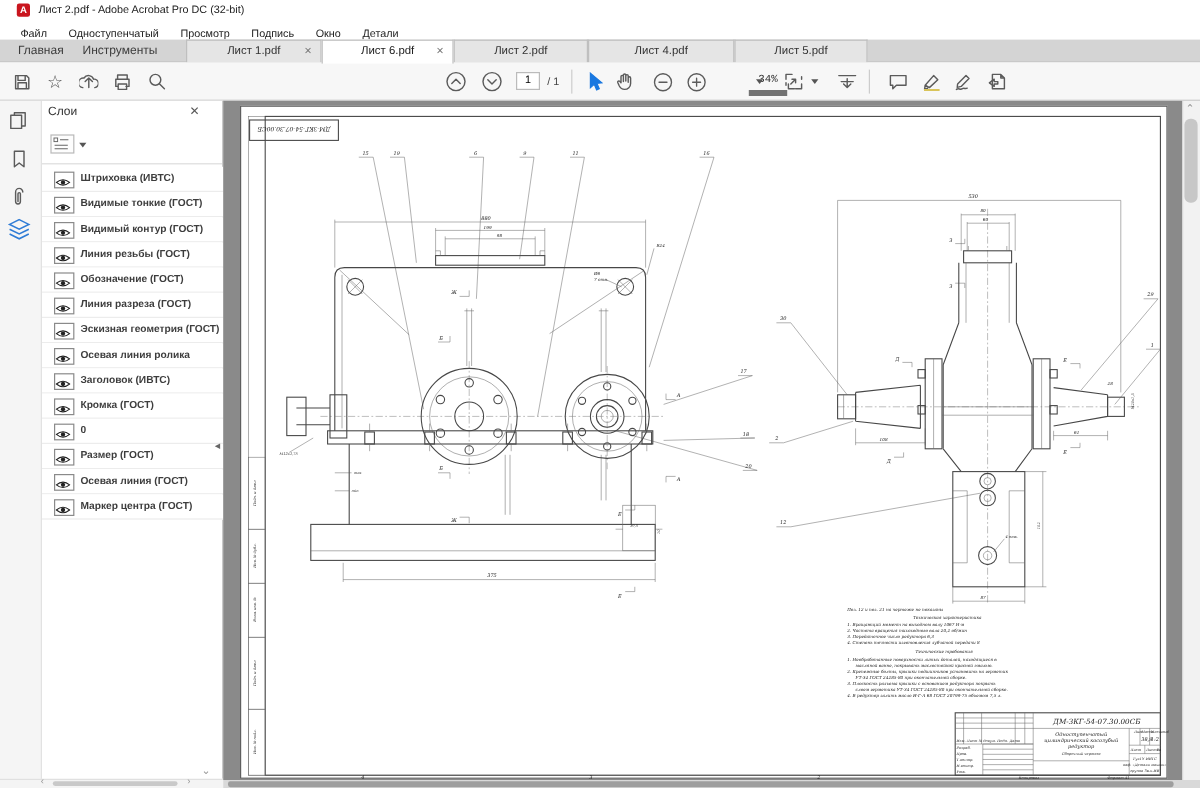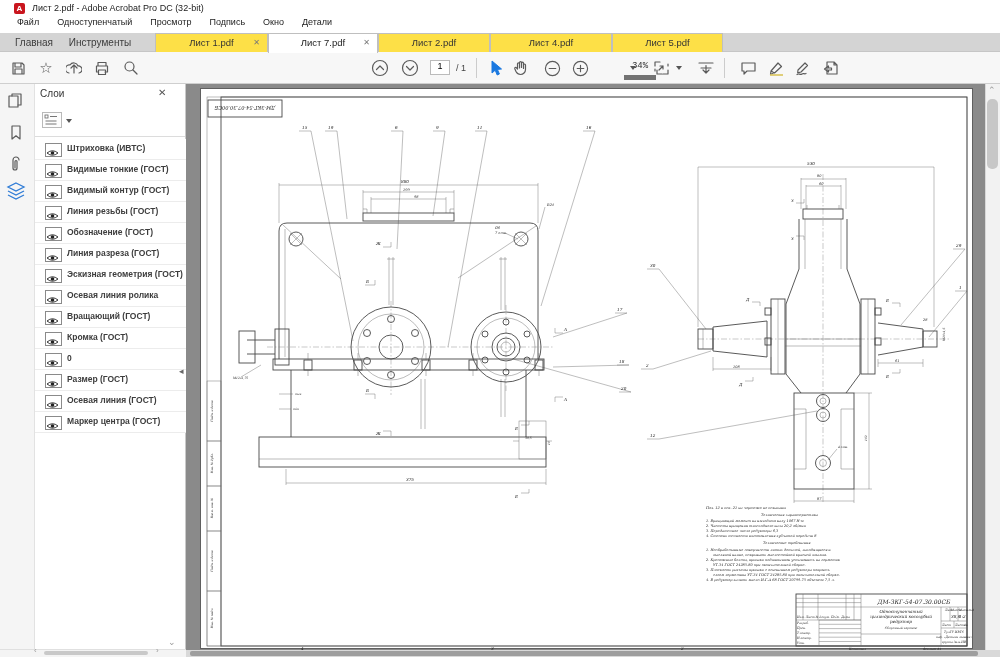--- a/index.html
+++ b/index.html
@@ -3,26 +3,26 @@
 <meta charset="utf-8">
 <style>
   html,body{margin:0;padding:0;background:#fff;}
   body{width:1000px;height:657px;position:relative;overflow:hidden;
        font-family:"Liberation Sans",sans-serif;-webkit-font-smoothing:antialiased;}
   .ab{position:absolute;box-sizing:border-box;}
   
   .titlebar{left:0;top:0;width:1000px;height:17px;background:#ffffff;font-size:9px;color:#222;}
   .appicon{left:14px;top:3px;width:11px;height:11px;background:#c9151e;border-radius:2px;color:#fff;
            font-size:8px;font-weight:bold;text-align:center;line-height:11px;}
-  .menubar{left:0;top:17px;width:1000px;height:16px;background:#ffffff;display:flex;align-items:flex-start;
+  .menubar{left:0;top:17px;width:1000px;height:16px;background:#ffffff;display:flex;align-items:flex-end;
            font-size:9px;color:#222;}
   .menubar span{padding:0 9px;cursor:default;}
   .tabbar{left:0;top:33px;width:1000px;height:19px;background:#d4d4d4;border-bottom:1px solid #c6c6c6;}
   .navtab{top:33px;height:19px;font-size:10px;color:#3c3c3c;text-align:center;line-height:19px;}
-  .doctab{top:33px;height:19px;background:#fde047;border:1px solid #bfbfbf;border-bottom:none;
+  .doctab{top:33px;height:19px;background:#e5e5e5;border:1px solid #bfbfbf;border-bottom:none;
           font-size:9.5px;color:#333;text-align:center;line-height:18px;}
   .doctab.active{background:#ffffff;height:20px;z-index:3;color:#222;}
   .tabx{position:absolute;right:7px;top:0;font-size:8px;color:#777;line-height:18px;}
   .toolbar{left:0;top:52px;width:1000px;height:32px;background:#f7f7f7;border-bottom:1px solid #cfcfcf;}
   .tbtn{top:52px;height:32px;display:flex;align-items:center;justify-content:center;}
   .tsep{top:58px;width:1px;height:20px;background:#cccccc;}
   .pagebox{top:60px;width:20px;height:15px;border:1px solid #bbb;background:#fff;font-size:9px;color:#222;
            text-align:center;}
   .pagebox input{width:18px;border:none;outline:none;font-size:9px;text-align:center;padding:0;background:transparent;}
   .zoomtxt{font-size:9px;color:#333;}
@@ -81,21 +81,21 @@
 </div>
 
 <div class="ab tabbar"></div>
 <div class="ab navtab" style="left:6px;width:56px;">Главная</div>
 <div class="ab navtab" style="left:64px;width:72px;">Инструменты</div>
 <div class="ab doctab" style="left:155px;width:113px;">
   <span>Лист 1.pdf</span>
   <span class="tabx">✕</span>
 </div>
 <div class="ab doctab active" style="left:268px;width:110px;">
-  <span>Лист 7.pdf</span>
+  <span>Лист 6.pdf</span>
   <span class="tabx">✕</span>
 </div>
 <div class="ab doctab" style="left:378px;width:112px;">
   <span>Лист 2.pdf</span>
 </div>
 <div class="ab doctab" style="left:490px;width:122px;">
   <span>Лист 4.pdf</span>
 </div>
 <div class="ab doctab" style="left:612px;width:111px;">
   <span>Лист 5.pdf</span>
@@ -298,21 +298,21 @@
         <path d="M1 5 Q6.5 0.5 12 5 Q6.5 9.5 1 5 Z" fill="none" stroke="#222" stroke-width="0.9"></path>
         <circle cx="6.5" cy="5" r="1.8" fill="#222"></circle>
       </svg></span>
     <span class="llabel">Осевая линия ролика</span>
   </div>
 <div class="ab lrow" style="top:307px">
     <span class="eyebox"><svg width="13" height="10" viewBox="0 0 13 10">
         <path d="M1 5 Q6.5 0.5 12 5 Q6.5 9.5 1 5 Z" fill="none" stroke="#222" stroke-width="0.9"></path>
         <circle cx="6.5" cy="5" r="1.8" fill="#222"></circle>
       </svg></span>
-    <span class="llabel">Вращающий (ГОСТ)</span>
+    <span class="llabel">Заголовок (ИВТС)</span>
   </div>
 <div class="ab lrow" style="top:328px">
     <span class="eyebox"><svg width="13" height="10" viewBox="0 0 13 10">
         <path d="M1 5 Q6.5 0.5 12 5 Q6.5 9.5 1 5 Z" fill="none" stroke="#222" stroke-width="0.9"></path>
         <circle cx="6.5" cy="5" r="1.8" fill="#222"></circle>
       </svg></span>
     <span class="llabel">Кромка (ГОСТ)</span>
   </div>
 <div class="ab lrow" style="top:349px">
     <span class="eyebox"><svg width="13" height="10" viewBox="0 0 13 10">

